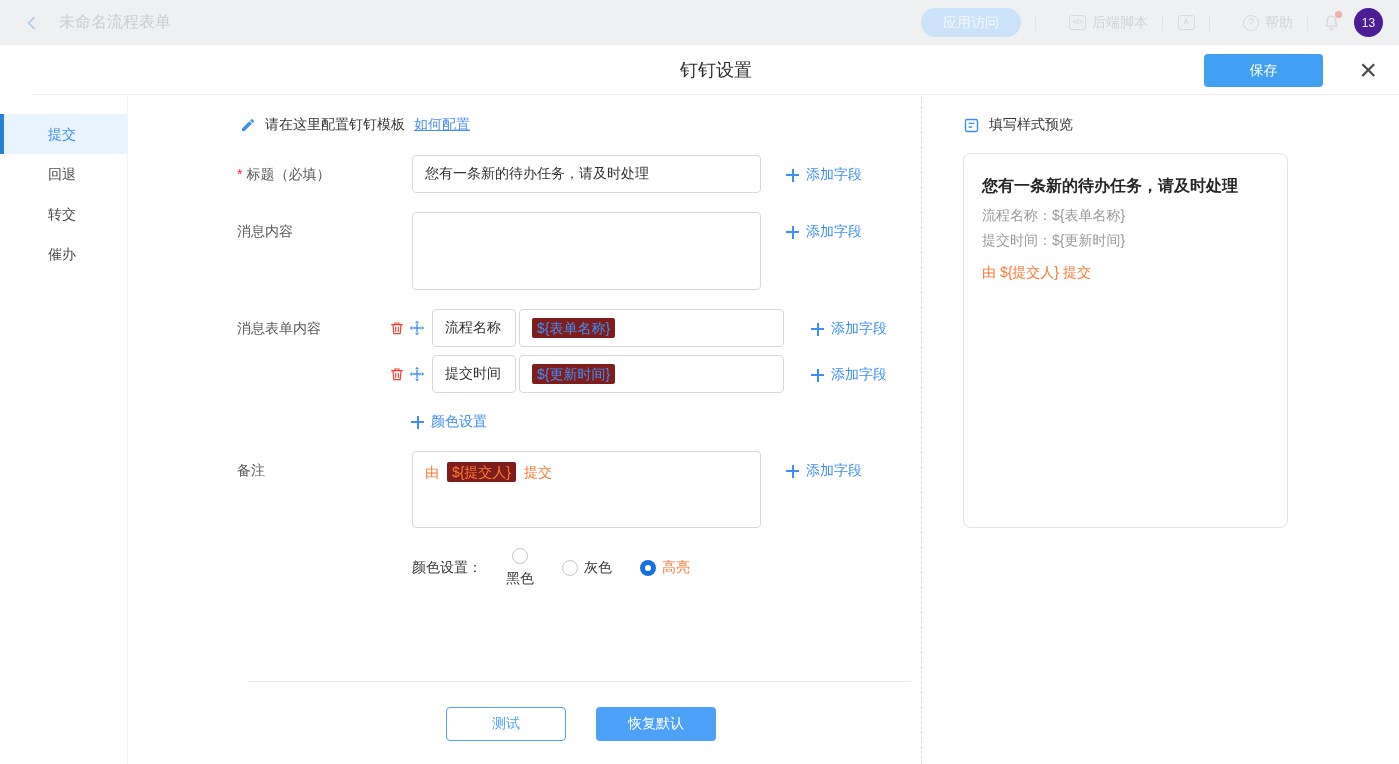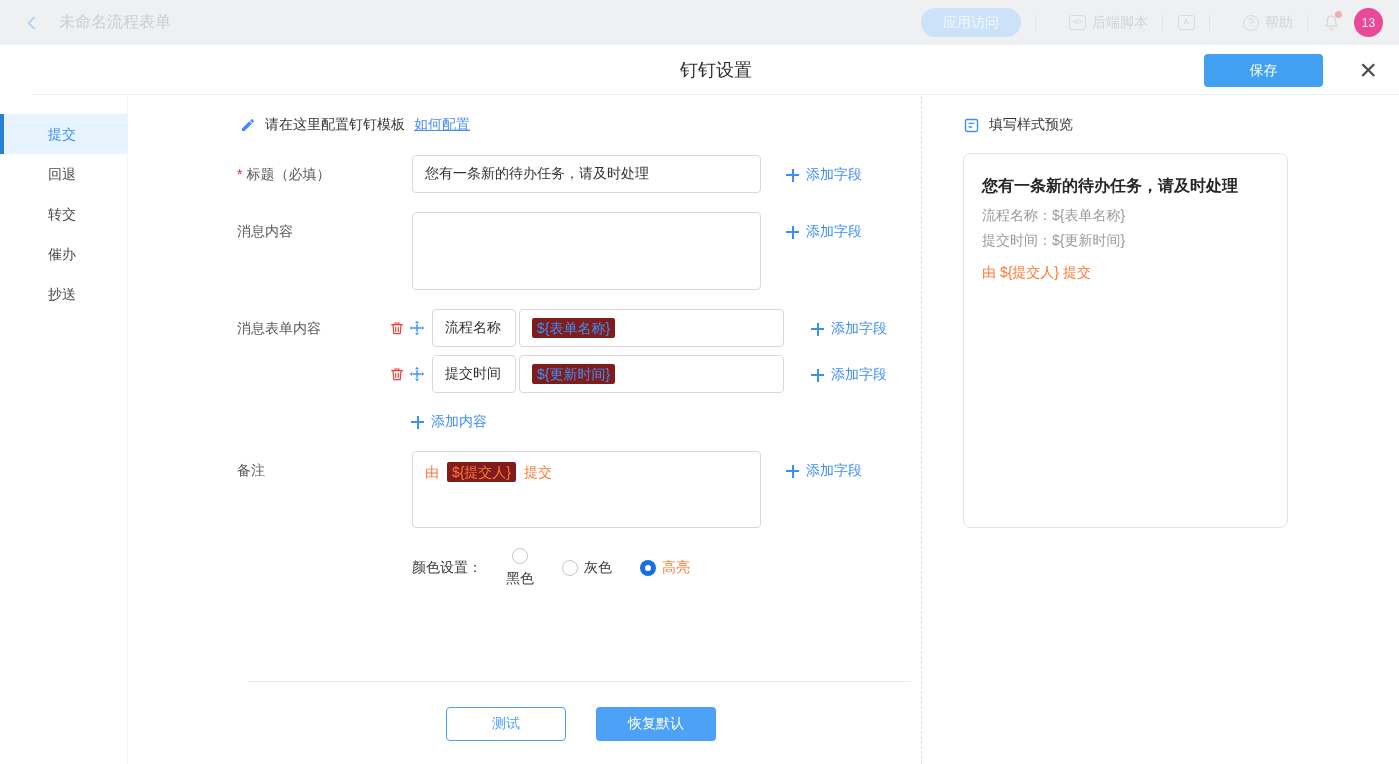--- a/index.html
+++ b/index.html
@@ -13,21 +13,21 @@
   .doc-title { font-size:16px; color:#caced2; }
   .topbar-right { position:absolute; right:16px; top:0; height:45px; display:flex; align-items:center; gap:14px; }
   .pill-btn { background:#cbe2f9; color:#f4f9fe; border:none; border-radius:15px; height:29px; padding:0 22px; font-size:14px; }
   .tb-sep { width:1px; height:16px; background:#e2e3e5; }
   .tb-item { display:flex; align-items:center; gap:6px; color:#d2d4d7; font-size:14px;margin-left:19px; }
   .tb-ico { width:18px; height:18px; display:flex; align-items:center; justify-content:center; color:#d5d7da; }
   .mini-box { width:17px; height:15px; border:1.4px solid #d8dadc; border-radius:3px; font-size:7px; line-height:12px; text-align:center; color:#d8dadc; font-weight:bold; }
   .help-circle { width:16px; height:16px; border:1.4px solid #d8dadc; border-radius:50%; font-size:10px; line-height:13px; text-align:center; color:#d8dadc; }
   .bell-wrap { position:relative; }
   .bell-dot { position:absolute; right:-2px; top:-3px; width:7px; height:7px; border-radius:50%; background:#efb0ac; }
-  .avatar { width:29px; height:29px; border-radius:50%; background:#ec4899; color:#eaf3fc; font-size:12px; display:flex; align-items:center; justify-content:center; }
+  .avatar { width:29px; height:29px; border-radius:50%; background:#4c1d95; color:#eaf3fc; font-size:12px; display:flex; align-items:center; justify-content:center; }
 
   
   .dialog { position:absolute; left:0; top:45px; width:1399px; height:719px; background:#fff;padding-left:33px; }
   .dialog-header { position:relative; height:50px; border-bottom:1px solid #eaecee; }
   .dialog-title { position:absolute; left:0; right:0; top:0; height:50px; line-height:50px; text-align:center; font-size:18px; color:#2b2b2b; }
   .save-btn { position:absolute; right:76px; top:9px; width:119px; height:33px; background:#41a0f2; color:#fff; border:none; border-radius:4px; font-size:14px; cursor:pointer; }
   .close-x { position:absolute; right:22px; top:4px; font-size:30px; font-weight:300; color:#4a4a4a; cursor:pointer; line-height:42px; }
 
   .dialog-body { position:absolute; left:0; top:51px; width:1399px; height:668px; }
 
@@ -127,21 +127,20 @@
     <span class="close-x">×</span>
   </div>
 
   <div class="dialog-body">
 
     <div class="side-nav">
       <div class="side-item first active">提交</div>
       <div class="side-item">回退</div>
       <div class="side-item">转交</div>
       <div class="side-item">催办</div>
-      <div class="side-item">抄送</div>
     </div>
 
     <div class="content">
 
       <div class="note-row">
         <svg class="row-ico" style="position:static" width="16" height="16" viewBox="0 0 24 24" fill="#3e8ef7">
             <path d="M3 17.25V21h3.75L17.81 9.94l-3.75-3.75L3 17.25zM20.71 7.04a1 1 0 0 0 0-1.41l-2.34-2.34a1 1 0 0 0-1.41 0l-1.83 1.83 3.75 3.75 1.83-1.83z"></path>
           </svg>
         <span>请在这里配置钉钉模板</span>
         <span class="cfg-link">如何配置</span>
@@ -192,21 +191,21 @@
         </svg>
       <input class="tinput" style="left: 304px; top: 259px; width: 84px; height: 38px;" value="提交时间">
       <div class="tinput" style="left:391px; top:259px; width:265px; height:38px; line-height:36px;"><span class="tag">${更新时间}</span></div>
       <div class="addfield" style="left:683px; top:270px;">
         <span class="plus"></span>
         <span>添加字段</span>
       </div>
 
       <div class="addfield" style="left:283px; top:317px;">
         <span class="plus"></span>
-        <span>添加内容</span>
+        <span>颜色设置</span>
       </div>
 
       <div class="flabel" style="top:366px;">备注</div>
       <div class="tarea remark-box" style="left:284px; top:355px; width:349px; height:77px;">
         <span class="o">由</span>
         <span class="tag" style="color:#ff7733; margin:0 4px;">${提交人}</span>
         <span class="o">提交</span>
       </div>
       <div class="addfield" style="left:658px; top:366px;">
         <span class="plus"></span>

